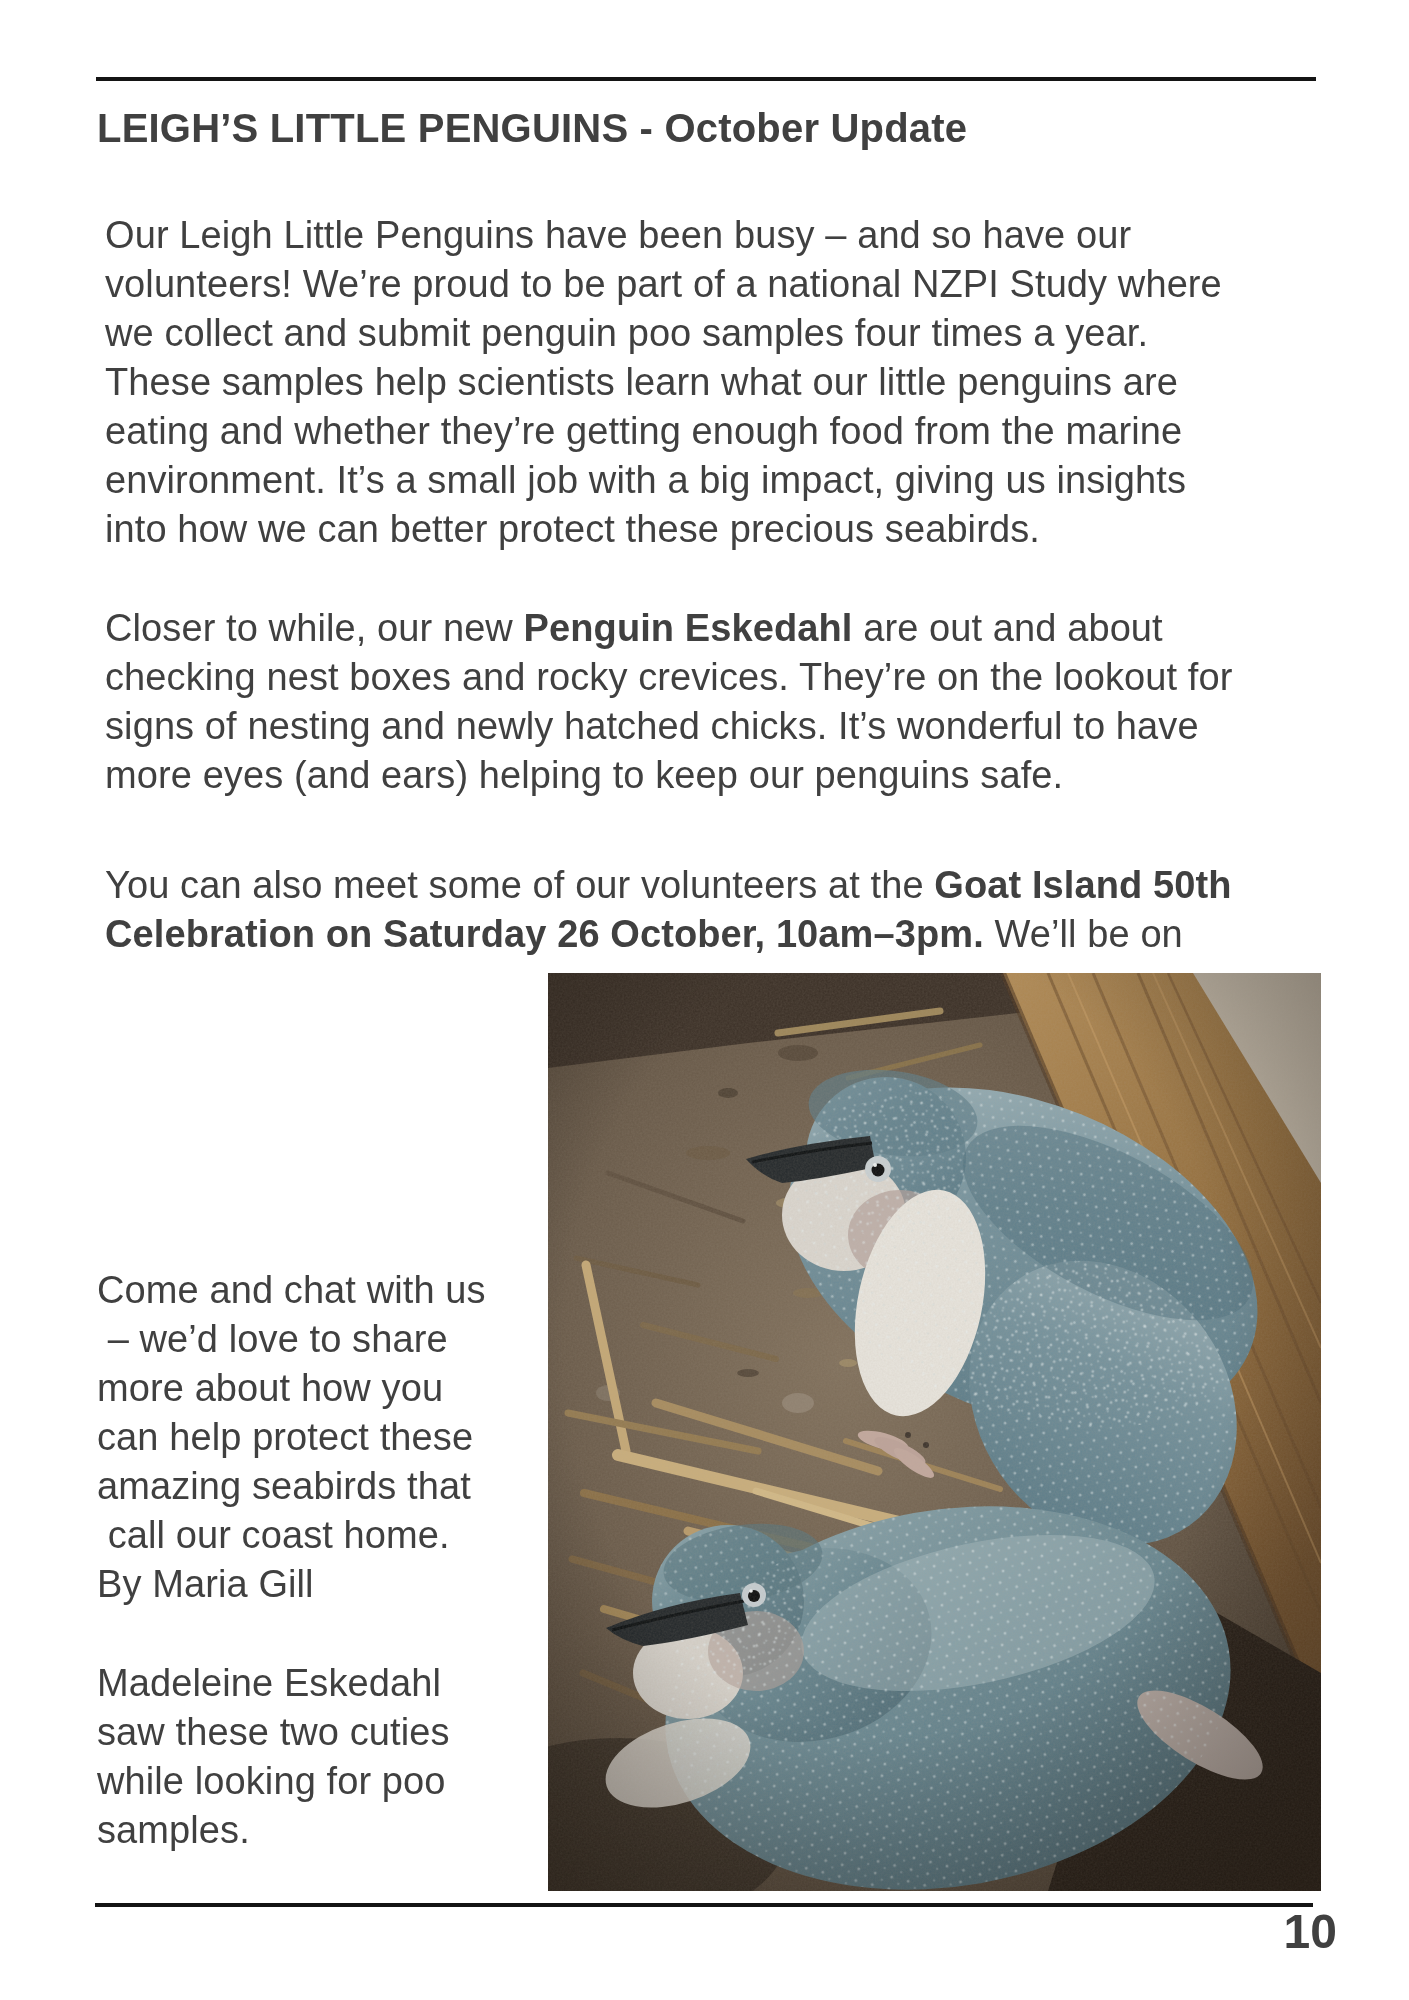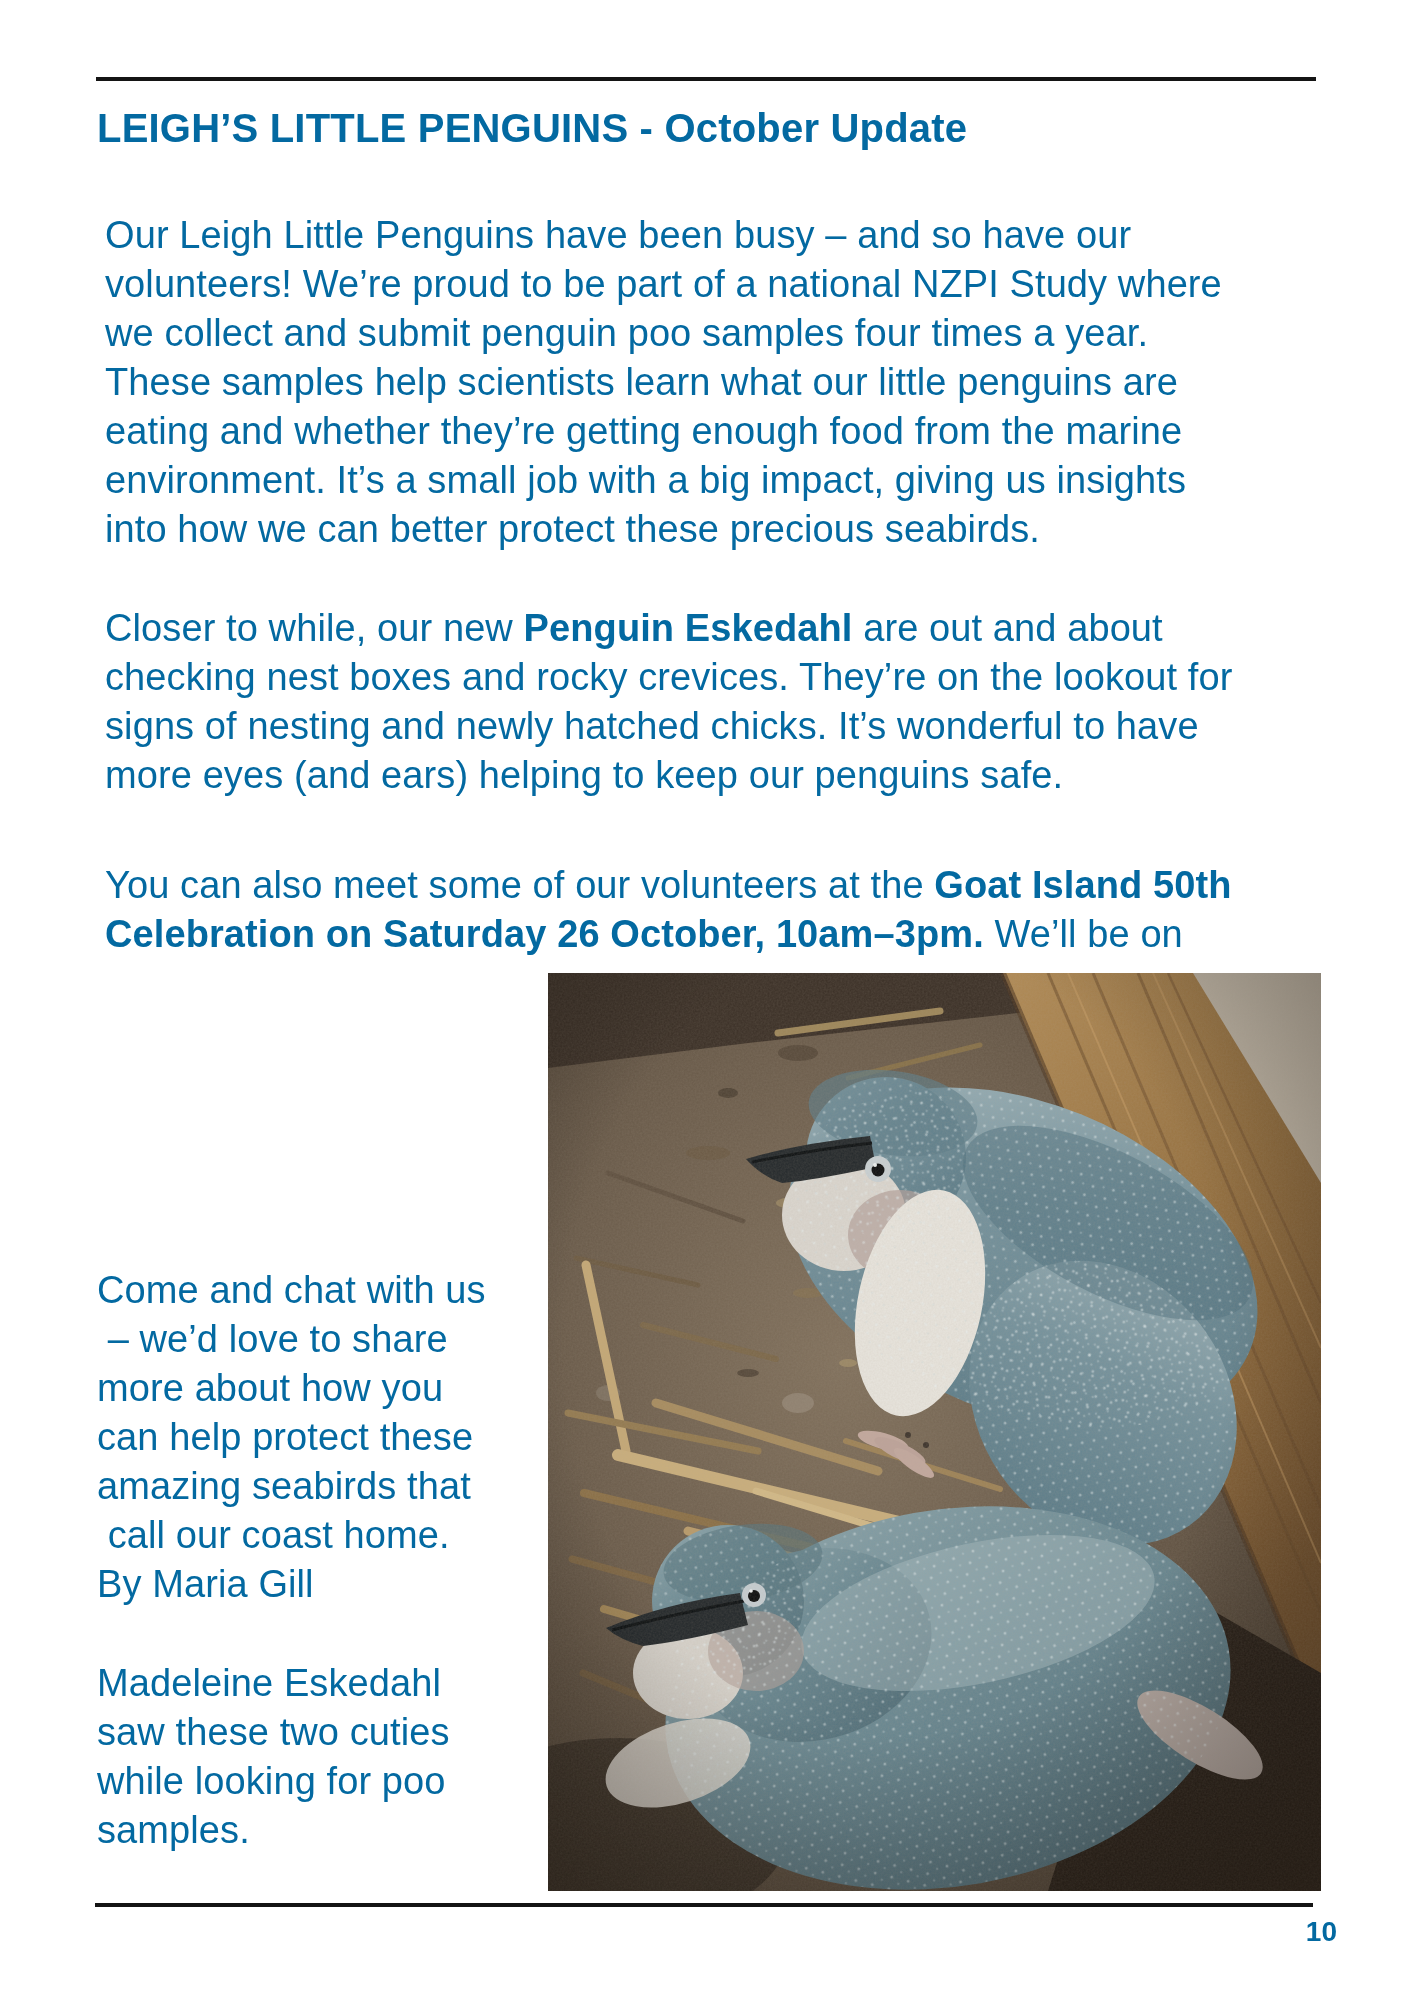--- a/index.html
+++ b/index.html
@@ -1,21 +1,21 @@
 <!DOCTYPE html>
 <html><head>
 <meta charset="utf-8">
 <style>
   html,body{margin:0;padding:0;background:#ffffff;}
   .page{
     position:relative;
     width:1409px;height:2000px;
     background:#ffffff;
     font-family:"Liberation Sans",sans-serif;
-    color:#0369a1;
+    color:#404040;
     overflow:hidden;
   }
   .rule{position:absolute;height:4px;background:#141414;}
   .rule-top{left:96px;top:77px;width:1220px;}
   .rule-bottom{left:95px;top:1903px;width:1218px;}
   .title{
     position:absolute;left:97px;top:104px;margin:0;
     font-size:40px;line-height:49px;font-weight:700;letter-spacing:.2px;
     white-space:nowrap;
   }
@@ -27,21 +27,21 @@
   .para b{font-weight:700;}
   .wide{width:1250px;margin-left:8px;}
   .narrow{width:470px;}
   .photo{
     position:absolute;left:548px;top:973px;width:773px;height:918px;
     margin:0;overflow:hidden;background:#6b5c4b;
   }
   .photo svg{display:block;width:100%;height:100%;}
   .page-number{
     position:absolute;top:1911px;right:72px;
-    font-size:28px;font-weight:700;line-height:41px;
+    font-size:48px;font-weight:700;line-height:41px;
   }
 </style>
 </head>
 <body>
 
 <div class="page">
 
   <div class="rule rule-top"></div>
 
   <h1 class="title">LEIGH’S LITTLE PENGUINS - October Update</h1>

